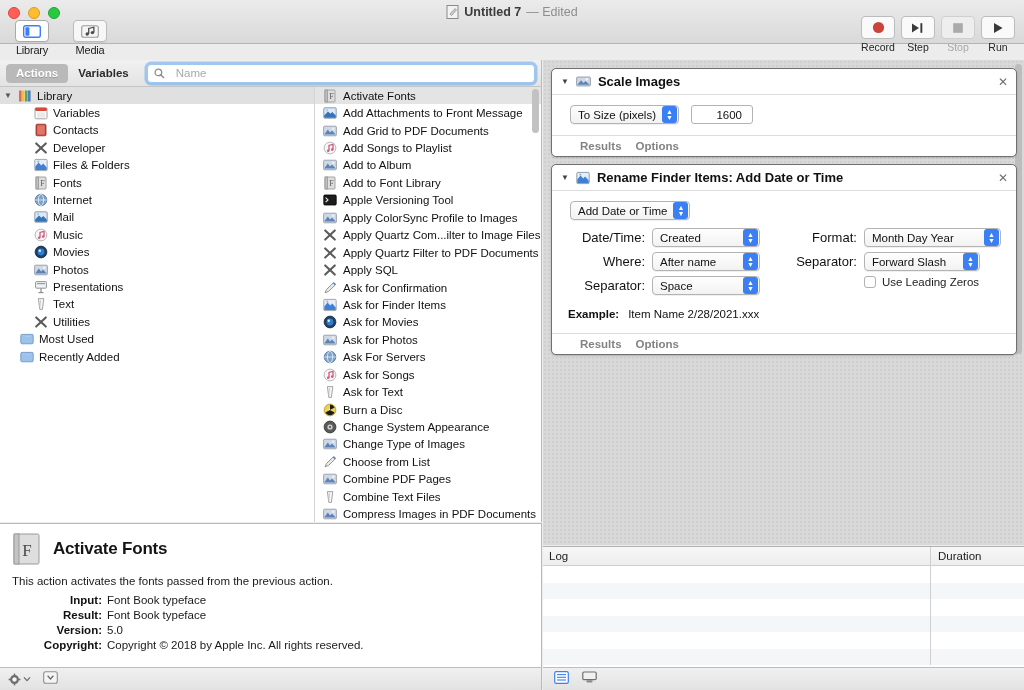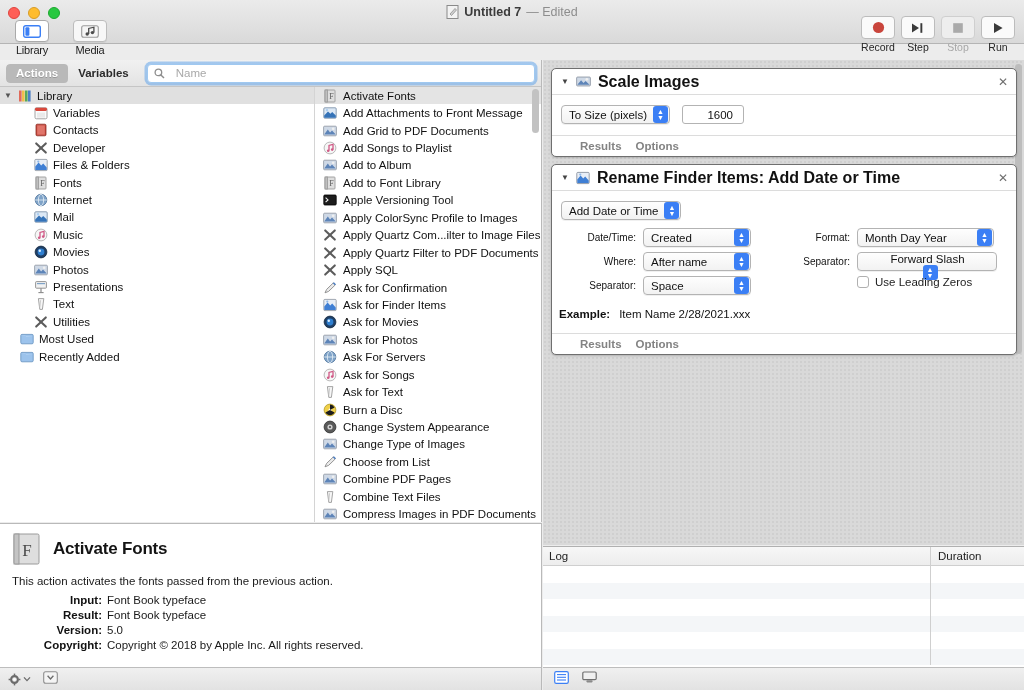--- a/index.html
+++ b/index.html
@@ -150,23 +150,23 @@
   .action {
     position: absolute; left: 8px; width: 466px;
     background: #fff; border: 1px solid #6f6f6f; border-radius: 5px;
     box-shadow: 0 1px 2px rgba(0,0,0,.18);
   }
   .act-head {
     height: 26px; display: flex; align-items: center; gap: 7px;
     padding: 0 8px 0 9px; border-bottom: 1px solid #dcdcdc;
   }
   .act-disc { font-size: 8px; color: #444; }
-  .act-title { font-size: 16px; font-weight: bold; color: #111; flex: 1; }
+  .act-title { font-size: 13px; font-weight: bold; color: #111; flex: 1; }
   .act-close { font-size: 12px; color: #6f6f6f; }
-  .act-body { padding: 8px 12px 5px 7px; }
+  .act-body { padding: 8px 12px 5px 16px; }
   .act-foot {
     border-top: 1px solid #dcdcdc; height: 21px;
     display: flex; align-items: center; gap: 14px; padding-left: 28px;
     font-size: 11.5px; font-weight: bold; color: #838383;
   }
 
   .popup {
     display: inline-flex; align-items: center;
     height: 19px; border: 1px solid #b3b3b3; border-radius: 4px;
     background: linear-gradient(to bottom,#fefefe,#f2f2f2);
@@ -180,21 +180,21 @@
     display: flex; flex-direction: column; align-items: center; justify-content: center;
     color: #fff; font-size: 7px; line-height: 6px; flex: 0 0 15px;
   }
   .numfield {
     display: inline-flex; align-items: center; justify-content: flex-end;
     width: 62px; height: 19px; border: 1px solid #b3b3b3; border-radius: 3px;
     background: #fff; padding-right: 10px; font-size: 11.5px; color: #111;
   }
   .grid2 { display: flex; gap: 0; }
   .fld { display: flex; align-items: center; margin-bottom: 5px; }
-  .fld-lbl { font-size: 10px; color: #111; text-align: right; padding-right: 7px; }
+  .fld-lbl { font-size: 13px; color: #111; text-align: right; padding-right: 7px; }
   .chk {
     width: 12px; height: 12px; border: 1px solid #b0b0b0; border-radius: 3px;
     background: #fff; margin-right: 6px;
   }
   .example { font-size: 11.5px; color: #111; margin: 8px 0 8px 0; display: flex; gap: 9px; }
   .example b { font-weight: bold; text-align: center; }
   .connector {
     position: absolute; width: 30px; height: 14px; left: 222px;
     background: #fff; border-left: 1px solid #6f6f6f; border-right: 1px solid #6f6f6f;
     clip-path: polygon(0 0, 100% 0, 50% 100%);
@@ -820,21 +820,21 @@
               <span class="popup" style="width:137px;">
                 <span class="pv" style="flex:1">Month Day Year</span>
                 <span class="stepper">
                     <span>▲</span>
                     <span>▼</span>
                   </span>
               </span>
             </div>
             <div class="fld">
               <span class="fld-lbl" style="width:68px;">Separator:</span>
-              <span class="popup" style="width:140px;flex-direction:column;">
+              <span class="popup" style="width:116px;">
                 <span class="pv" style="flex:1">Forward Slash</span>
                 <span class="stepper">
                     <span>▲</span>
                     <span>▼</span>
                   </span>
               </span>
             </div>
             <div class="fld" style="padding-left:68px;">
               <span class="chk"></span>
               <span style="font-size:11.5px">Use Leading Zeros</span>

